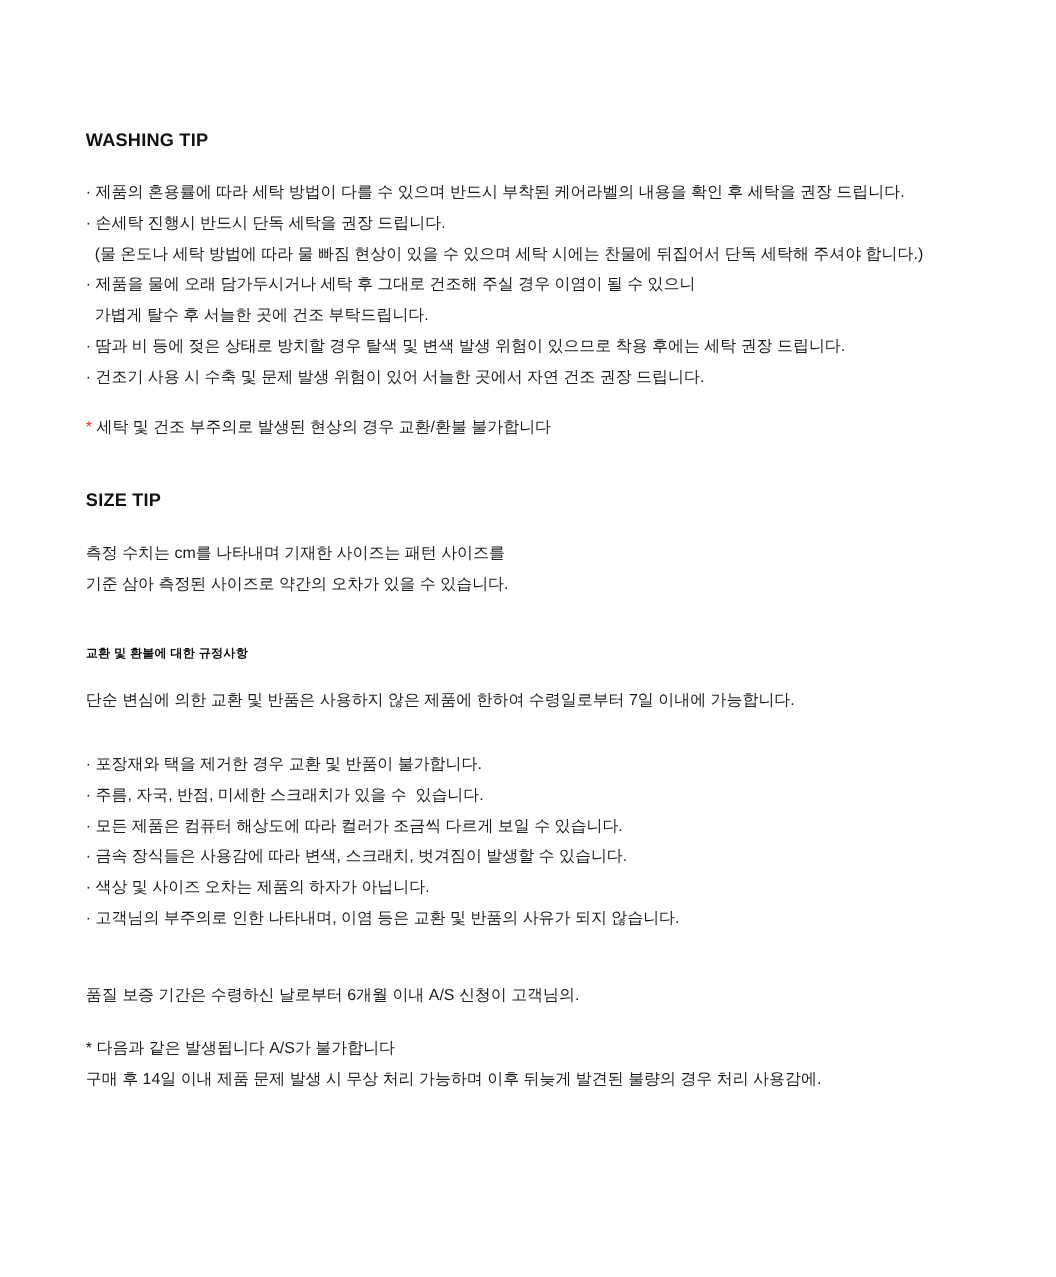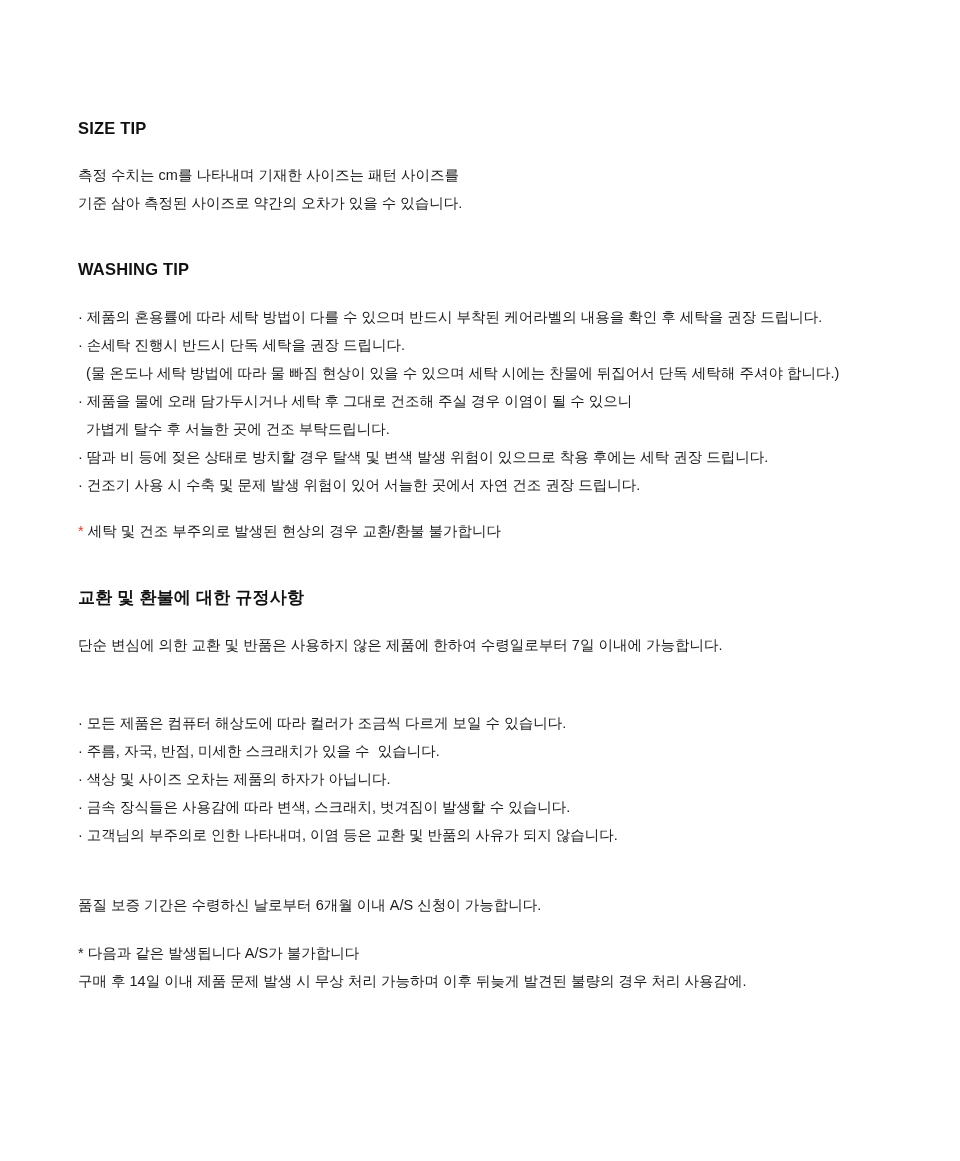--- a/index.html
+++ b/index.html
@@ -29,21 +29,21 @@
   }
   .heading {
     font-size: 16.5px;
     font-weight: bold;
     letter-spacing: 0.2px;
     color: #111111;
     margin: 0 0 22px 0;
     line-height: 1.3;
   }
   .heading.ko {
-    font-size: 17px;
+    font-size: 11px;
   }
   .para {
     font-size: 14.5px;
     line-height: 28px;
     color: #1c1c1c;
     margin: 0;
   }
   .list {
     list-style: none;
     margin: 0;
@@ -60,60 +60,61 @@
     line-height: 28px;
     color: #1c1c1c;
     margin-top: 18px;
   }
   .note-red .star {
     color: #e23a2e;
   }
   .gap-sm { height: 14px; }
   .gap-md { height: 20px; }
   .section-washing .list { margin-top: 0; }
-  .section-exchange .intro { margin-bottom: 36px; }
+  .section-exchange .intro { margin-bottom: 16px; }
 </style>
 </head>
 <body>
 
 <div class="page">
-
-  <section class="section section-size">
-    <h2 class="heading">SIZE TIP</h2>
-    <p class="para">측정 수치는 cm를 나타내며 기재한 사이즈는 패턴 사이즈를</p>
-    <p class="para">기준 삼아 측정된 사이즈로 약간의 오차가 있을 수 있습니다.</p>
-  </section>
 
   <section class="section section-washing">
     <h2 class="heading">WASHING TIP</h2>
     <ul class="list">
       <li>· 제품의 혼용률에 따라 세탁 방법이 다를 수 있으며 반드시 부착된 케어라벨의 내용을 확인 후 세탁을 권장 드립니다.</li>
       <li>· 손세탁 진행시 반드시 단독 세탁을 권장 드립니다.</li>
       <li>  (물 온도나 세탁 방법에 따라 물 빠짐 현상이 있을 수 있으며 세탁 시에는 찬물에 뒤집어서 단독 세탁해 주셔야 합니다.)</li>
       <li>· 제품을 물에 오래 담가두시거나 세탁 후 그대로 건조해 주실 경우 이염이 될 수 있으니</li>
       <li>  가볍게 탈수 후 서늘한 곳에 건조 부탁드립니다.</li>
       <li>· 땀과 비 등에 젖은 상태로 방치할 경우 탈색 및 변색 발생 위험이 있으므로 착용 후에는 세탁 권장 드립니다.</li>
       <li>· 건조기 사용 시 수축 및 문제 발생 위험이 있어 서늘한 곳에서 자연 건조 권장 드립니다.</li>
     </ul>
     <p class="note-red"><span class="star">*</span><span> 세탁 및 건조 부주의로 발생된 현상의 경우 교환/환불 불가합니다</span></p>
   </section>
 
+  <section class="section section-size">
+    <h2 class="heading">SIZE TIP</h2>
+    <p class="para">측정 수치는 cm를 나타내며 기재한 사이즈는 패턴 사이즈를</p>
+    <p class="para">기준 삼아 측정된 사이즈로 약간의 오차가 있을 수 있습니다.</p>
+  </section>
+
   <section class="section section-exchange">
     <h2 class="heading ko">교환 및 환불에 대한 규정사항</h2>
     <p class="para intro">단순 변심에 의한 교환 및 반품은 사용하지 않은 제품에 한하여 수령일로부터 7일 이내에 가능합니다.</p>
     <div class="gap-sm"></div>
     <ul class="list">
+      <li>· 포장재와 택을 제거한 경우 교환 및 반품이 불가합니다.</li>
+      <li>· 주름, 자국, 반점, 미세한 스크래치가 있을 수  있습니다.</li>
       <li>· 모든 제품은 컴퓨터 해상도에 따라 컬러가 조금씩 다르게 보일 수 있습니다.</li>
-      <li>· 주름, 자국, 반점, 미세한 스크래치가 있을 수  있습니다.</li>
+      <li>· 금속 장식들은 사용감에 따라 변색, 스크래치, 벗겨짐이 발생할 수 있습니다.</li>
       <li>· 색상 및 사이즈 오차는 제품의 하자가 아닙니다.</li>
-      <li>· 금속 장식들은 사용감에 따라 변색, 스크래치, 벗겨짐이 발생할 수 있습니다.</li>
       <li>· 고객님의 부주의로 인한 나타내며, 이염 등은 교환 및 반품의 사유가 되지 않습니다.</li>
     </ul>
   </section>
 
   <section class="section section-as">
-    <p class="para">품질 보증 기간은 수령하신 날로부터 6개월 이내 A/S 신청이 가능합니다.</p>
+    <p class="para">품질 보증 기간은 수령하신 날로부터 6개월 이내 A/S 신청이 고객님의.</p>
     <div class="gap-md"></div>
     <p class="para">* 다음과 같은 발생됩니다 A/S가 불가합니다</p>
     <p class="para">구매 후 14일 이내 제품 문제 발생 시 무상 처리 가능하며 이후 뒤늦게 발견된 불량의 경우 처리 사용감에.</p>
   </section>
 
 </div>
 
 </body></html>

